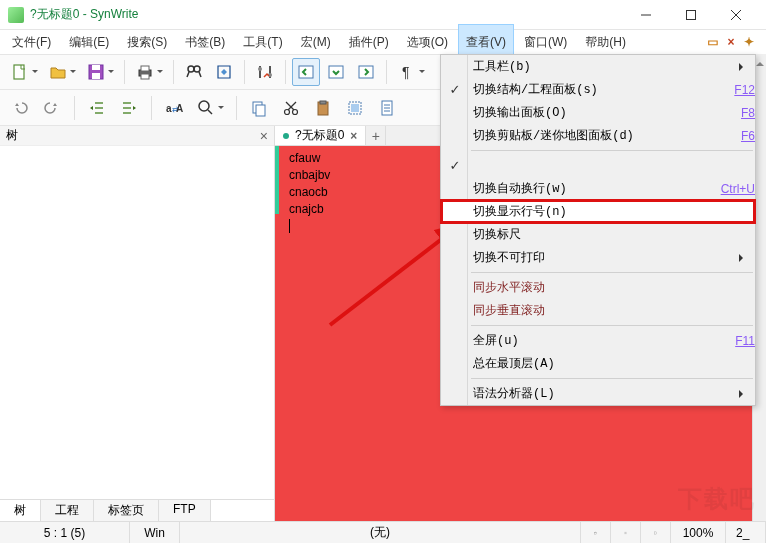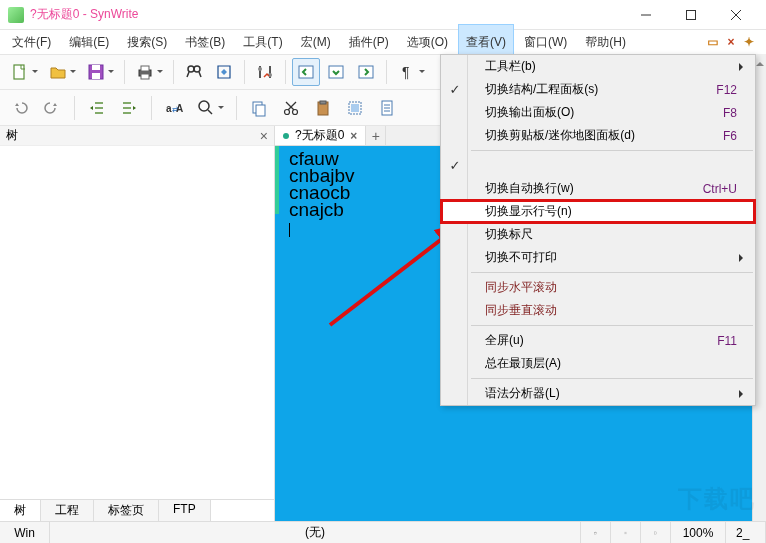--- a/index.html
+++ b/index.html
@@ -1,20 +1,20 @@
 <!DOCTYPE html>
 <html><head>
 <meta charset="utf-8">
 <style>
 * { margin: 0; padding: 0; box-sizing: border-box; font-family: "Microsoft YaHei", "Segoe UI", sans-serif; }
 body { width: 766px; height: 543px; background: #fff; overflow: hidden; position: relative; font-size: 12px; }
 
 .titlebar { height: 30px; background: #fff; border-bottom: 1px solid #e5e5e5; display: flex; align-items: center; padding: 0 8px; justify-content: space-between; }
 .titlebar-left { display: flex; align-items: center; gap: 6px; }
-.titlebar-title { font-size: 12px; color: #ec4899; }
+.titlebar-title { font-size: 12px; color: #15803d; }
 .app-icon { width: 16px; height: 16px; background: linear-gradient(135deg, #9e9, #5b5); border-radius: 2px; }
 .window-controls { display: flex; }
 .win-btn { width: 45px; height: 30px; display: flex; align-items: center; justify-content: center; color: #555; font-size: 14px; }
 .win-btn svg { width: 10px; height: 10px; stroke: #333; stroke-width: 1; fill: none; }
 
 .menubar { height: 24px; display: flex; align-items: center; padding: 0 4px; gap: 2px; }
 .menu-item { padding: 2px 8px; font-size: 12px; color: #333; }
 .menu-item.active { background: #cce8ff; border: 1px solid #99d1ff; padding: 9px 7px; }
 .menu-extras { margin-left: auto; display: flex; gap: 4px; padding-right: 6px; }
 .menu-extra { width: 14px; height: 14px; display: flex; align-items: center; justify-content: center; color: #d08020; font-weight: bold; }
@@ -38,33 +38,33 @@
 .panel-tab { padding: 2px 14px; font-size: 12px; border-right: 1px solid #ddd; background: #f5f5f5; }
 .panel-tab.active { background: #fff; }
 .panel-body { flex: 1; }
 
 .editor-area { flex: 1; display: flex; flex-direction: column; position: relative; }
 .tabrow { height: 20px; display: flex; background: #f0f0f0; border-bottom: 1px solid #ddd; align-items: center; }
 .tab { display: flex; align-items: center; gap: 6px; padding: 0 8px; height: 100%; background: #fff; border-right: 1px solid #ddd; font-size: 12px; }
 .tab-dot { width: 6px; height: 6px; background: #2a8; border-radius: 50%; }
 .tab-close { color: #666; font-weight: bold; }
 .tab-plus { width: 20px; height: 100%; display: flex; align-items: center; justify-content: center; color: #666; font-size: 14px; border-right: 1px solid #ddd; }
-.editor { flex: 1; background: #0ea5e9; padding: 4px 8px; font-family: Consolas, monospace; font-size: 19px; position: relative; }
+.editor { flex: 1; background: #ef4444; padding: 4px 8px; font-family: Consolas, monospace; font-size: 12px; position: relative; }
 .editor-line { line-height: 17px; }
 .gutter { position: absolute; left: 0; top: 0; width: 4px; height: 68px; background: #3c9; }
 .editor-content { margin-left: 6px; }
 .cursor { display: inline-block; width: 1px; height: 14px; background: #000; vertical-align: text-bottom; }
 .editor-scroll-down { position: absolute; right: 2px; bottom: 24px; width: 16px; height: 16px; display:flex;align-items:center;justify-content:center;}
 .editor-scroll-down::before{content:"";border:4px solid transparent;border-top-color:#888;}
 
 .dropdown-menu { position: absolute; left: 440px; top: 54px; width: 316px; background: #f0f0f0; border: 1px solid #c6c6c6; box-shadow: 2px 2px 6px rgba(0,0,0,0.2); z-index: 100; }
 .dm-item { height: 23px; display: flex; align-items: center; font-size: 12px; position: relative; }
 .dm-check { width: 28px; display: flex; align-items: center; justify-content: center; }
-.dm-label { flex: 1; padding-left: 16px; }
-.dm-shortcut { padding-right: 18px; color: #701a75; }
+.dm-label { flex: 1; padding-left: 4px; font-family: Liberation Mono, monospace; }
+.dm-shortcut { color: #8b5cf6; text-decoration: underline; }
 .dm-arrow { position: absolute; right: 8px; top: 8px; border: 4px solid transparent; border-left-color: #333; }
 .dm-sep { height: 1px; background: #d0d0d0; margin: 3px 2px 3px 30px; }
 .dm-item.disabled { color: #7f1d1d; }
 .dm-item.highlighted { outline: 3px solid #d11; outline-offset: -2px; background: #fff; }
 .checkmark { color: #333; font-size: 13px; }
 .dm-strip { position: absolute; left: 26px; top: 0; bottom: 0; width: 1px; background: #d8d8d8; }
 
 .arrow-annotation { position: absolute; left: 320px; top: 215px; z-index: 99; pointer-events: none; }
 
 .statusbar { height: 22px; border-top: 1px solid #ddd; display: flex; align-items: center; font-size: 12px; background: #f5f5f5; }
@@ -405,20 +405,21 @@
       </marker>
     </defs>
   <line x1="10" y1="110" x2="140" y2="10" stroke="#d11" stroke-width="4" marker-end="url(#ah)"></line>
 </svg>
 
 <div class="vscroll">
   <div class="vscroll-btn up"></div>
 </div>
 
 <div class="statusbar">
+  <div class="sb-cell" style="width:130px;justify-content:center">5 : 1 (5)</div>
   <div class="sb-cell" style="width:50px;justify-content:center">Win</div>
   <div class="sb-cell" style="flex:1;justify-content:center">(无)</div>
   <div class="sb-cell" style="width:30px;justify-content:center">
       <svg class="sb-icon" viewBox="0 0 14 14">
         <rect x="3" y="6" width="8" height="6" fill="none" stroke="#666"></rect>
         <path d="M5 6V4a2 2 0 0 1 4 0v2" fill="none" stroke="#666"></path>
       </svg>
     </div>
   <div class="sb-cell" style="width:30px;justify-content:center">
       <svg class="sb-icon" viewBox="0 0 14 14">

